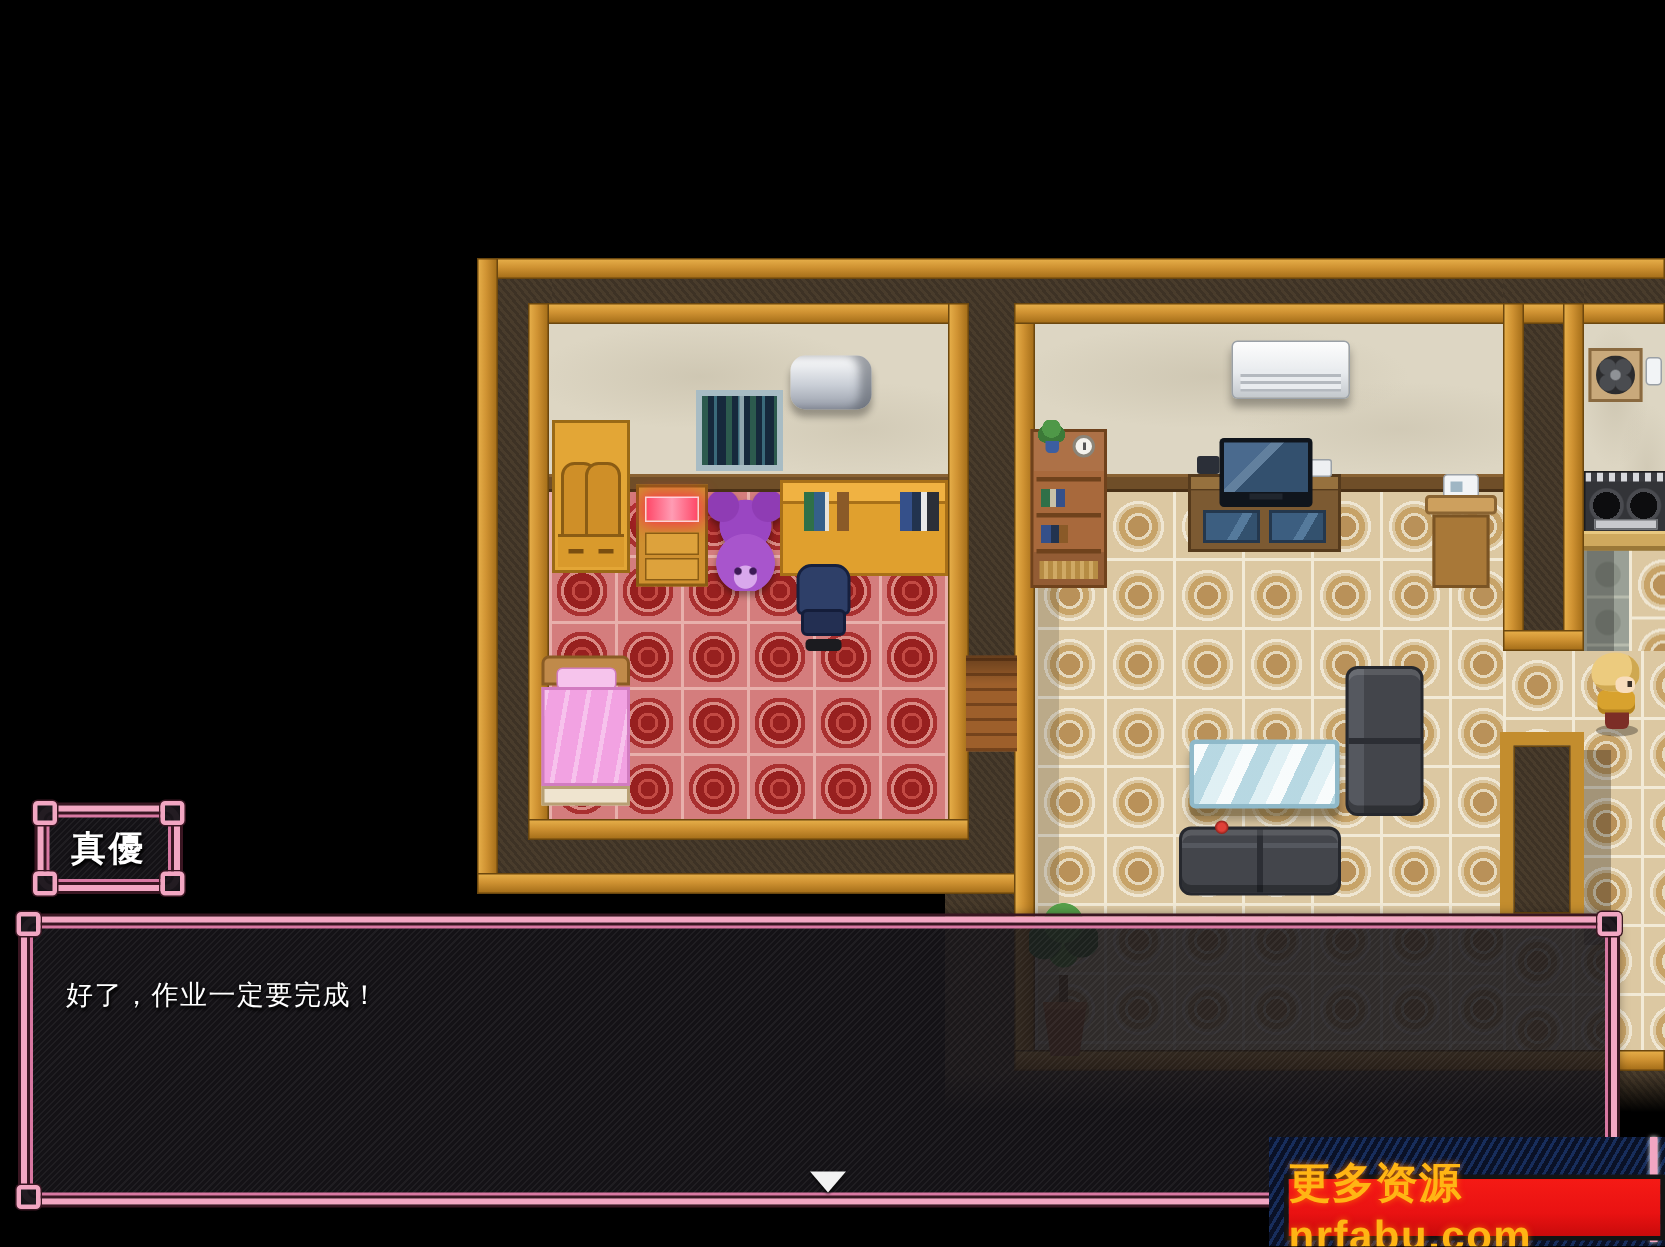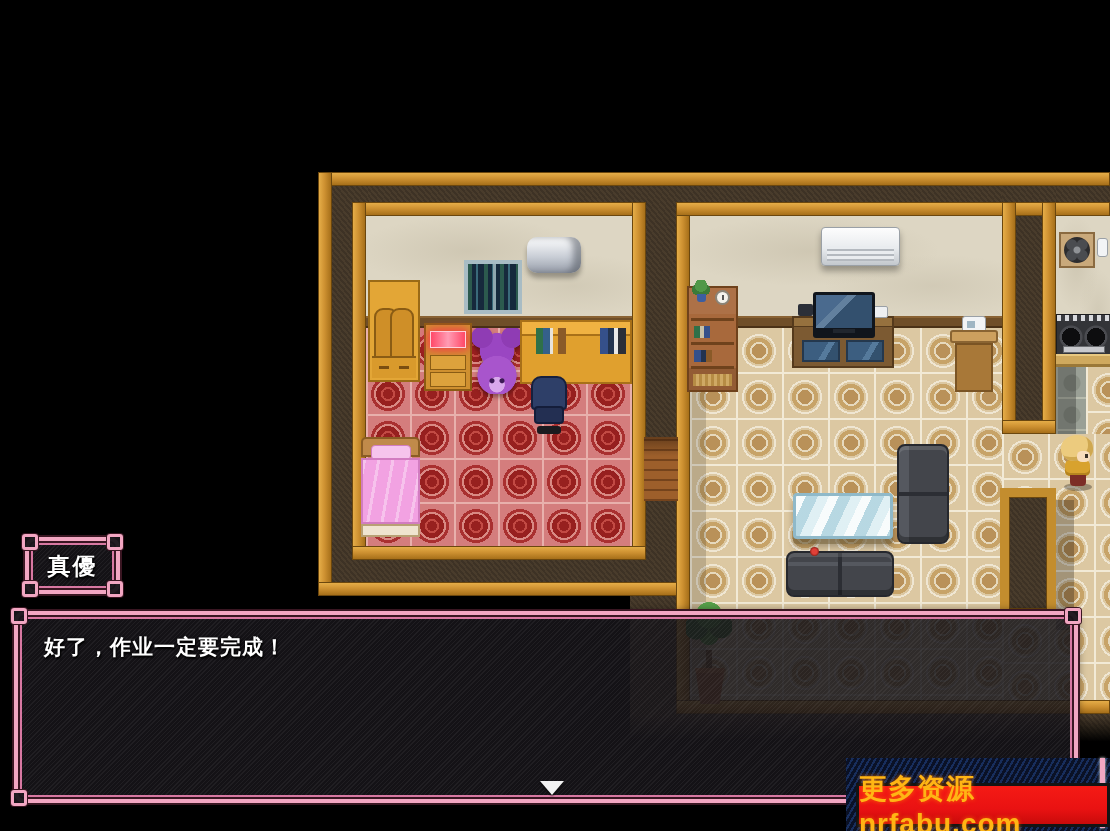--- a/index.html
+++ b/index.html
@@ -152,22 +152,22 @@
   .npc .gshadow{position:absolute;left:3px;top:48px;width:28px;height:8px;background:rgba(0,0,0,.30);border-radius:50%;}
   .fade-b{position:absolute;background:linear-gradient(180deg,transparent,#000 85%);}
   
   .rmwin{position:absolute;border:4px solid var(--accent-pink,#f2a6c2);border-radius:10px;box-sizing:border-box;
       background-color:rgba(23,20,25,.88);
       background-image:repeating-linear-gradient(135deg,rgba(255,255,255,.05) 0 1px,transparent 1px 3px);
       box-shadow:0 0 0 2px #3a1622,0 0 8px rgba(0,0,0,.55),inset 0 0 0 2px #3a1622,inset 0 0 0 4px var(--inner-pink,#d878a2);}
   .notch{position:absolute;width:10px;height:10px;background:rgba(23,20,25,.95);border:3px solid var(--accent-pink,#f2a6c2);border-radius:3px;box-shadow:0 0 0 1px #3a1622;}
   .name-text{position:absolute;left:0;right:0;top:50%;transform:translateY(-50%);text-align:center;
       color:#fff;font-size:23px;font-weight:bold;letter-spacing:2px;text-shadow:1px 2px 2px #000,0 0 3px #000;}
-  .msg-text{position:absolute;left:26px;top:18px;color:var(--dialogue-text,#fff);font-size:21px;letter-spacing:1px;
-      text-shadow:1px 2px 2px #000,0 0 3px #000;font-weight:bold;}
+  .msg-text{position:absolute;left:26px;top:36px;color:var(--dialogue-text,#fff);font-size:18px;letter-spacing:1px;
+      text-shadow:1px 2px 2px #000,0 0 3px #000;}
   .continue-arrow{position:absolute;width:0;height:0;border-left:12px solid transparent;border-right:12px solid transparent;
       border-top:14px solid #f2f2f2;filter:drop-shadow(0 1px 1px #000);}
   
   .wm-backdrop{position:absolute;background-color:#0a1126;
       background-image:repeating-linear-gradient(120deg,rgba(46,92,180,.38) 0 2px,transparent 2px 5px);}
   .wm-pink-line{position:absolute;background:var(--accent-pink,#f2a6c2);box-shadow:0 0 3px #fff;}
   .watermark{position:absolute;background:linear-gradient(180deg,#f51a15,var(--watermark-bg,#e91212) 60%,#c90b0b);
       border:3px solid #141414;box-sizing:border-box;display:flex;align-items:center;justify-content:center;}
   .watermark span{color:var(--watermark-text,#ffb514);font-size:28px;font-weight:bold;letter-spacing:1px;
       text-shadow:0 0 4px rgba(255,120,0,.8);}

